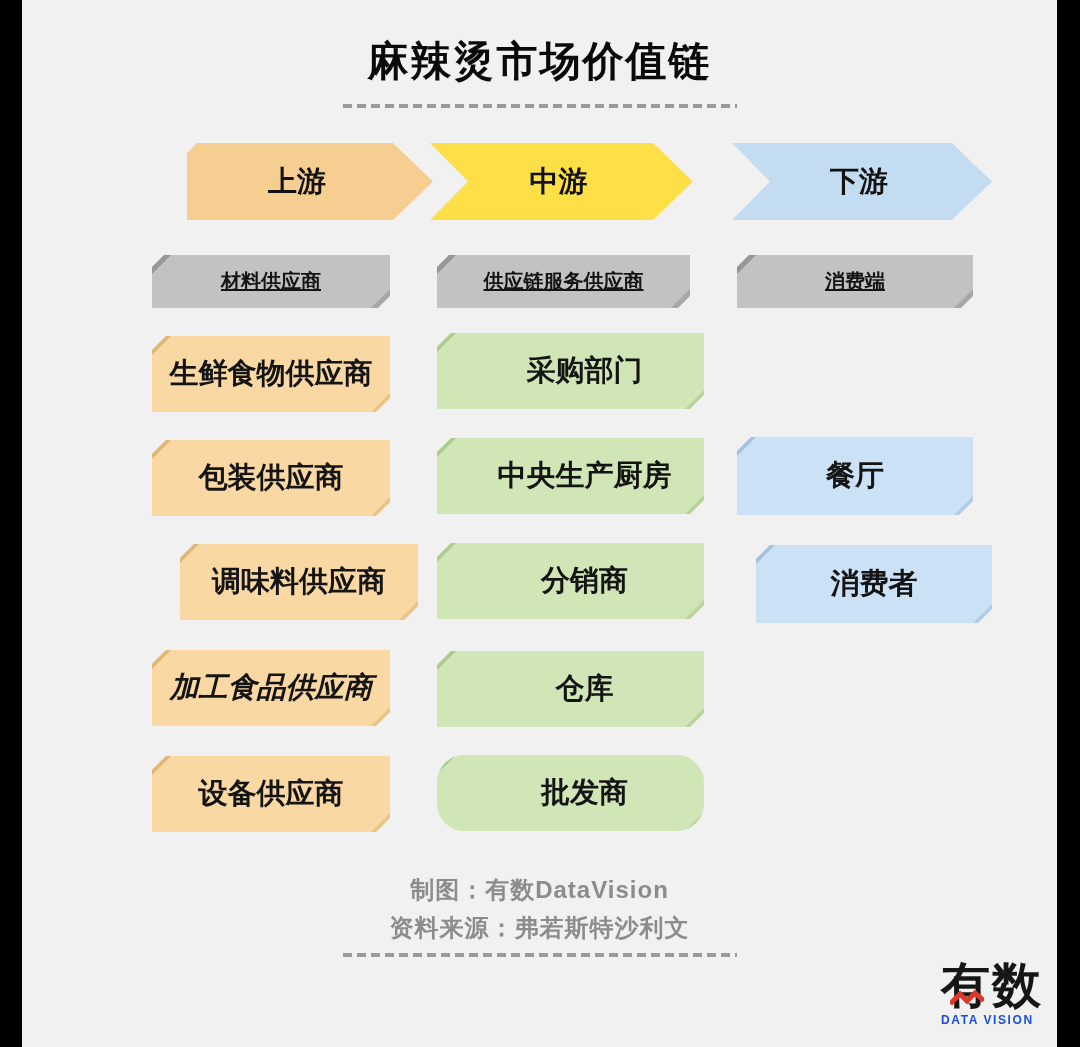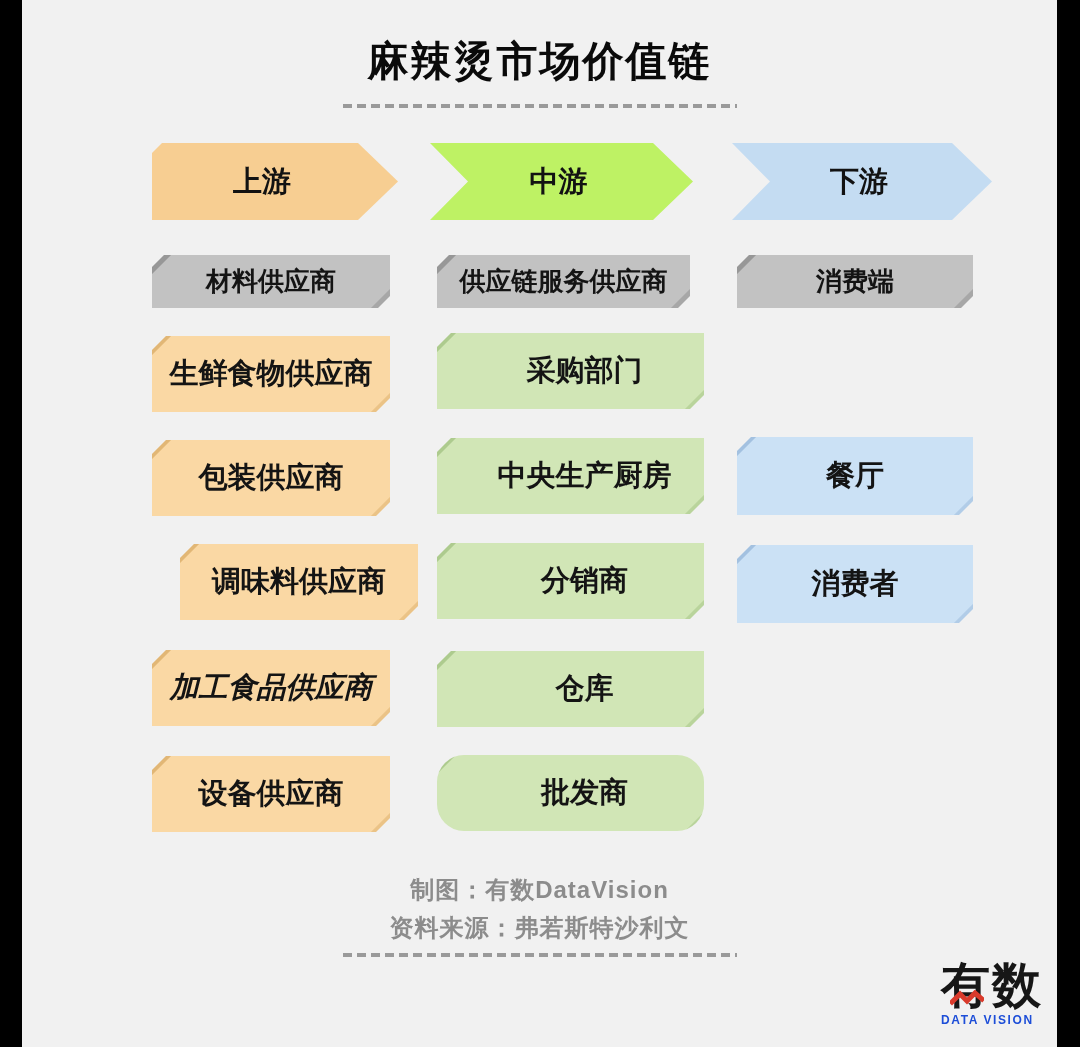--- a/index.html
+++ b/index.html
@@ -26,34 +26,35 @@
 
   .arrow{
     position:absolute;top:143px;height:77px;
     display:flex;align-items:center;justify-content:center;
     font-size:29px;font-weight:700;color:#121212;
   }
   .arrow span{padding-right:26px;}
   .arrow.first{clip-path:polygon(10px 0,calc(100% - 40px) 0,100% 50%,calc(100% - 40px) 100%,0 100%,0 10px);}
   .arrow.chev{clip-path:polygon(0 0,calc(100% - 40px) 0,100% 50%,calc(100% - 40px) 100%,0 100%,38px 50%);}
   .arrow.chev span{padding-left:20px;}
-  .arrow.up{background:#F7CE92;}
-  .arrow.mid{background:#bef264;}
+  .arrow.up{background:#F7CE92;margin-left:35px;}
+  .arrow.mid{background:#fde047;}
   .arrow.down{background:#C4DCF2;}
 
   .node{
     position:absolute;display:flex;align-items:center;justify-content:center;
     font-weight:700;color:#141414;
     clip-path:polygon(14px 0,100% 0,100% calc(100% - 14px),calc(100% - 14px) 100%,0 100%,0 14px);
   }
   .cat{
-    top:255px;height:53px;font-size:26px;background-color:#C2C2C2;
+    top:255px;height:53px;font-size:20px;background-color:#C2C2C2;
     background-image:linear-gradient(135deg,rgba(0,0,0,0.22) 13px,transparent 14px),
                      linear-gradient(315deg,rgba(0,0,0,0.14) 13px,transparent 14px);
     clip-path:polygon(12px 0,100% 0,100% calc(100% - 12px),calc(100% - 12px) 100%,0 100%,0 12px);
+    text-decoration:underline;
   }
   .box{height:76px;font-size:29px;}
   .box.up{background-color:#FAD8A4;
     background-image:linear-gradient(135deg,rgba(180,120,30,0.35) 13px,transparent 14px),
                      linear-gradient(315deg,rgba(180,120,30,0.22) 13px,transparent 14px);}
   .box.mid{background-color:#D1E6B6;
     background-image:linear-gradient(135deg,rgba(90,140,50,0.30) 13px,transparent 14px),
                      linear-gradient(315deg,rgba(90,140,50,0.20) 13px,transparent 14px);padding-left:28px;}
   .box.down{background-color:#CBE1F5;height:78px;
     background-image:linear-gradient(135deg,rgba(60,110,170,0.28) 13px,transparent 14px),
@@ -104,21 +105,21 @@
   <div class="node box up col0" style="top:650px;font-style:italic;">加工食品供应商</div>
   <div class="node box up col0" style="top:756px;">设备供应商</div>
 
   <div class="node box mid col1" style="top:333px;">采购部门</div>
   <div class="node box mid col1" style="top:438px;">中央生产厨房</div>
   <div class="node box mid col1" style="top:543px;">分销商</div>
   <div class="node box mid col1" style="top:651px;">仓库</div>
   <div class="node box mid col1" style="top:755px;border-radius:27px;">批发商</div>
 
   <div class="node box down col2" style="top:437px;">餐厅</div>
-  <div class="node box down col2" style="top:545px;">消费者</div>
+  <div class="node box down col2" style="top:545px;margin-left:19px;">消费者</div>
 
   <div class="footer-line credit">制图：有数DataVision</div>
   <div class="footer-line source">资料来源：弗若斯特沙利文</div>
   <div class="dashline dash-bottom"></div>
 
   <div class="logo">
     <div class="logo-wordmark">有数</div>
     <svg class="logo-zigzag" width="34" height="16" viewBox="0 0 34 16">
       <polyline points="2,12 10,4 17,11 25,3 32,9" fill="none" stroke="#D93A2B" stroke-width="5" stroke-linecap="square"></polyline>
     </svg>

